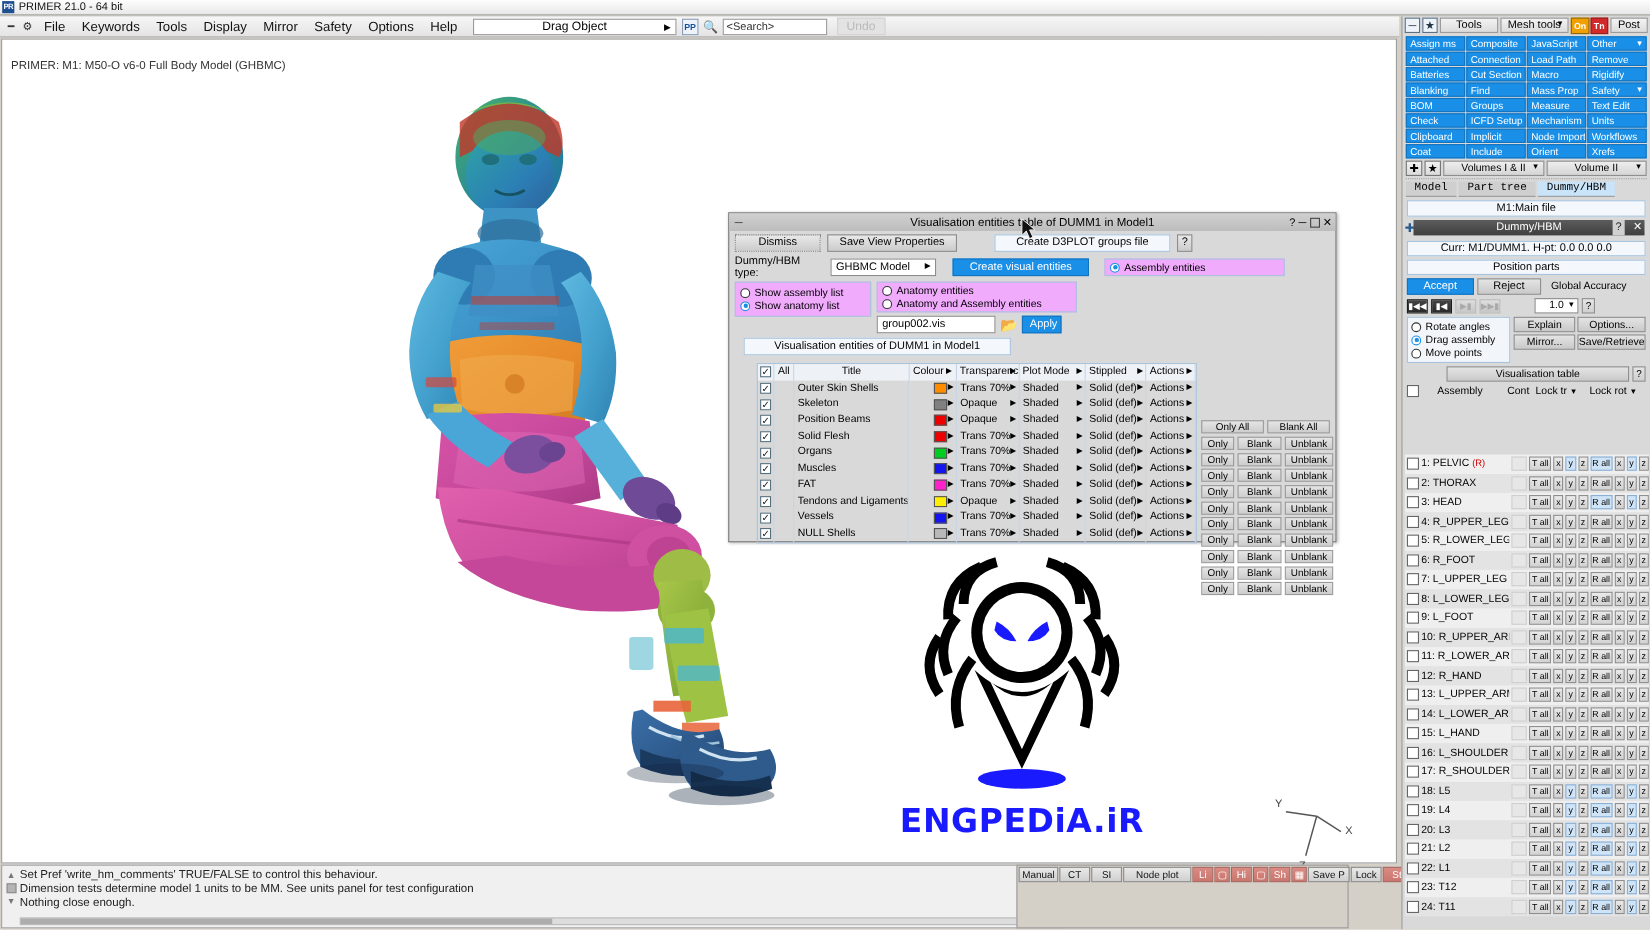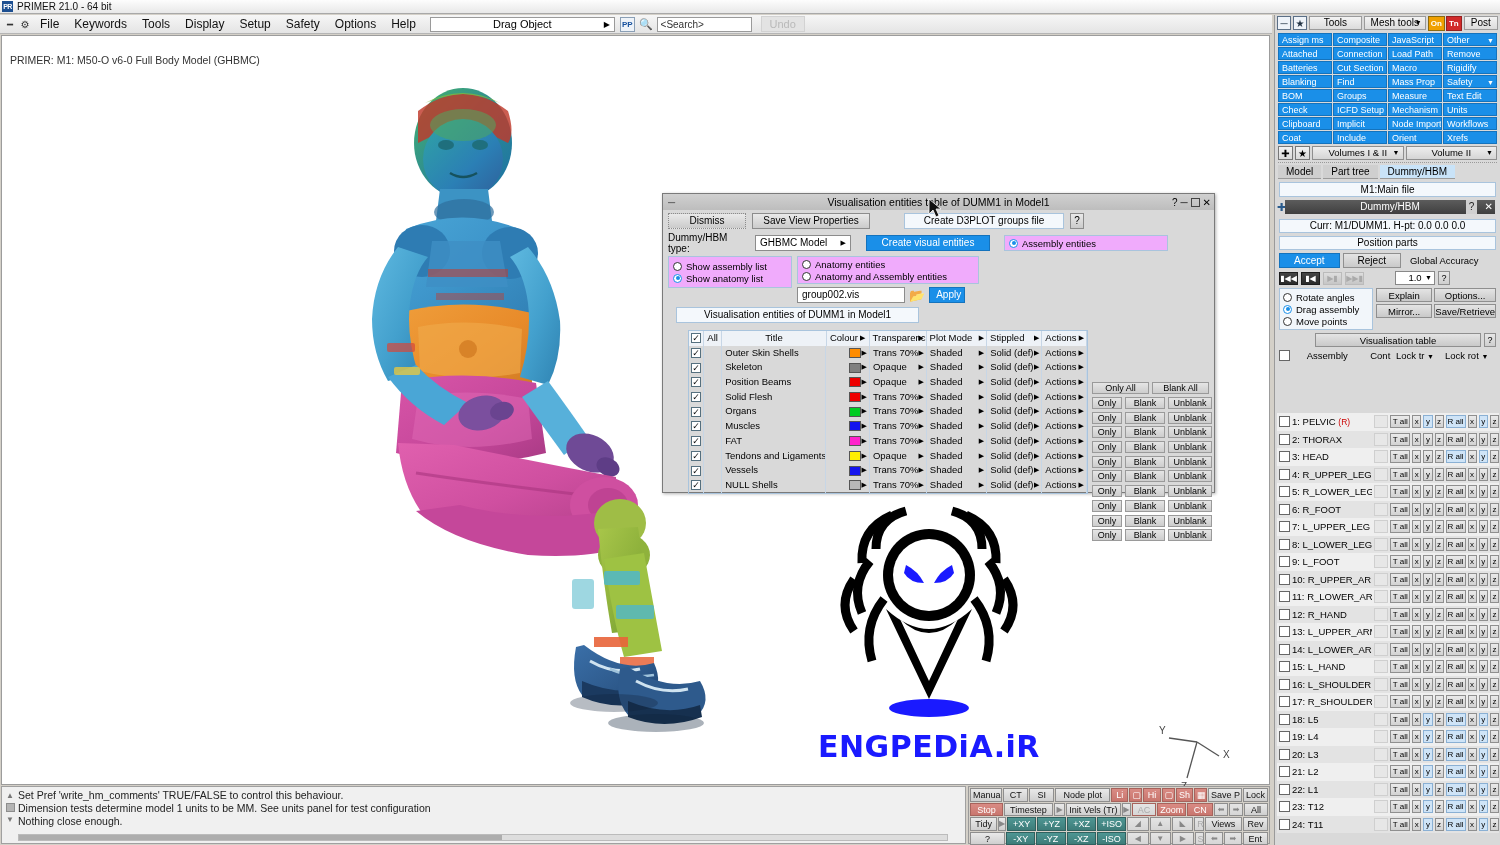--- a/index.html
+++ b/index.html
@@ -98,23 +98,23 @@
   }
   .msg-scroll { position: absolute; left: 2px; top: 2px; width: 12px; height: 54px;
     display:flex; flex-direction: column; align-items: center; gap:1px; }
   .msg-scroll .sbtn { font-size: 8px; color: #777; }
   .msg-scroll .thumb { width: 9px; height: 9px; background: #b4b4b4; border: 1px solid #8d8d8d; }
   .msgarea .hbar { position:absolute; left: 16px; bottom: 2px; width: 930px; height: 7px; background: #ddd; border:1px solid #bbb; }
   .msgarea .hbar i { display:block; width: 52%; height: 100%; background: #adadad; }
 
   
   .btoolbar {
-    position: absolute; left: 968px; top: 786px; width: 302px; height: 58px;
+    position: absolute; left: 924px; top: 786px; width: 302px; height: 58px;
     background: #d4d0c8; border: 1px solid #9a9a9a;
-    padding: 1px; display: flex; flex-direction: column; gap: 1px;
+    padding: 1px; display: flex; flex-direction: row; gap: 1px;
   }
   .btrow { display: flex; gap: 1px; height: 13.5px; align-items: stretch; }
   .bt {
     font-size: 9px; line-height: 13px; text-align: center; padding: 0 2px;
     background: linear-gradient(#e9e9e9,#cfcfcf); border: 1px solid #8e8e8e;
     color: #111; white-space: nowrap; overflow:hidden;
   }
   .bt.red { background: linear-gradient(#d98b84,#c9766e); color: #fff; border-color:#a7635c; }
   .bt.teal { background: linear-gradient(#4e9693,#3d7c79); color: #fff; border-color:#2f615f; }
   .bt.dis { color: #aaa; background: linear-gradient(#e4e4e4,#d6d6d6); }
@@ -149,21 +149,21 @@
 
   .vol-row { display:flex; gap:2px; margin: 2px 3px; align-items:center; }
   .vol-sq { width:15px; height:14px; border:1px solid #777; background:linear-gradient(#f2f2f2,#dadada);
     display:flex;align-items:center;justify-content:center;font-size:10px; }
   .vol-btn { flex:1; height:14px; background:linear-gradient(#eee,#d5d5d5); border:1px solid #8f8f8f;
     text-align:center; font-size:9.5px; line-height:12px; position:relative; }
   .vol-btn .dd { position:absolute; right:3px; top:0; font-size:7px; }
 
   .dotted-sep { margin: 2px 3px; border-top: 1px dotted #9a9a9a; }
 
-  .mtabs { display:flex; gap:2px; margin: 2px 3px 0 3px; }
+  .mtabs { display:flex; gap:2px; margin: 2px 3px 0 3px; font-family: Liberation Mono, monospace; }
   .mtab { padding: 1px 8px; font-size:10px; background:#cfcfcf; border-bottom: 1px solid #9a9a9a; }
   .mtab.sel { background: #c9e3f8; }
 
   .mainfile {
     margin: 3px 4px; height: 15px; background: #f4f8fc; border: 1px solid #a9c4dd;
     text-align:center; font-size:10px; line-height:13px;
   }
   .dh-bar {
     margin: 0 0 0 10px; height: 14px; background: linear-gradient(#5c5c5c,#3f3f3f);
     color: #fff; font-size:10px; line-height:14px; text-align:center; position: relative;
@@ -287,21 +287,21 @@
     <div class="t-text">PRIMER 21.0 - 64 bit</div>
   </div>
 
   <div class="menubar">
     <div class="mb-icon">━</div>
     <div class="mb-icon">⚙</div>
     <div class="menu-item">File</div>
     <div class="menu-item">Keywords</div>
     <div class="menu-item">Tools</div>
     <div class="menu-item">Display</div>
-    <div class="menu-item">Setup</div>
+    <div class="menu-item">Mirror</div>
     <div class="menu-item">Safety</div>
     <div class="menu-item">Options</div>
     <div class="menu-item">Help</div>
     <div class="drag-object">
       <span>Drag Object</span>
       <span class="arr">▶</span>
     </div>
     <div class="pp-btn">PP</div>
     <div class="search-wrap">
       <span class="search-icon">🔍</span>

